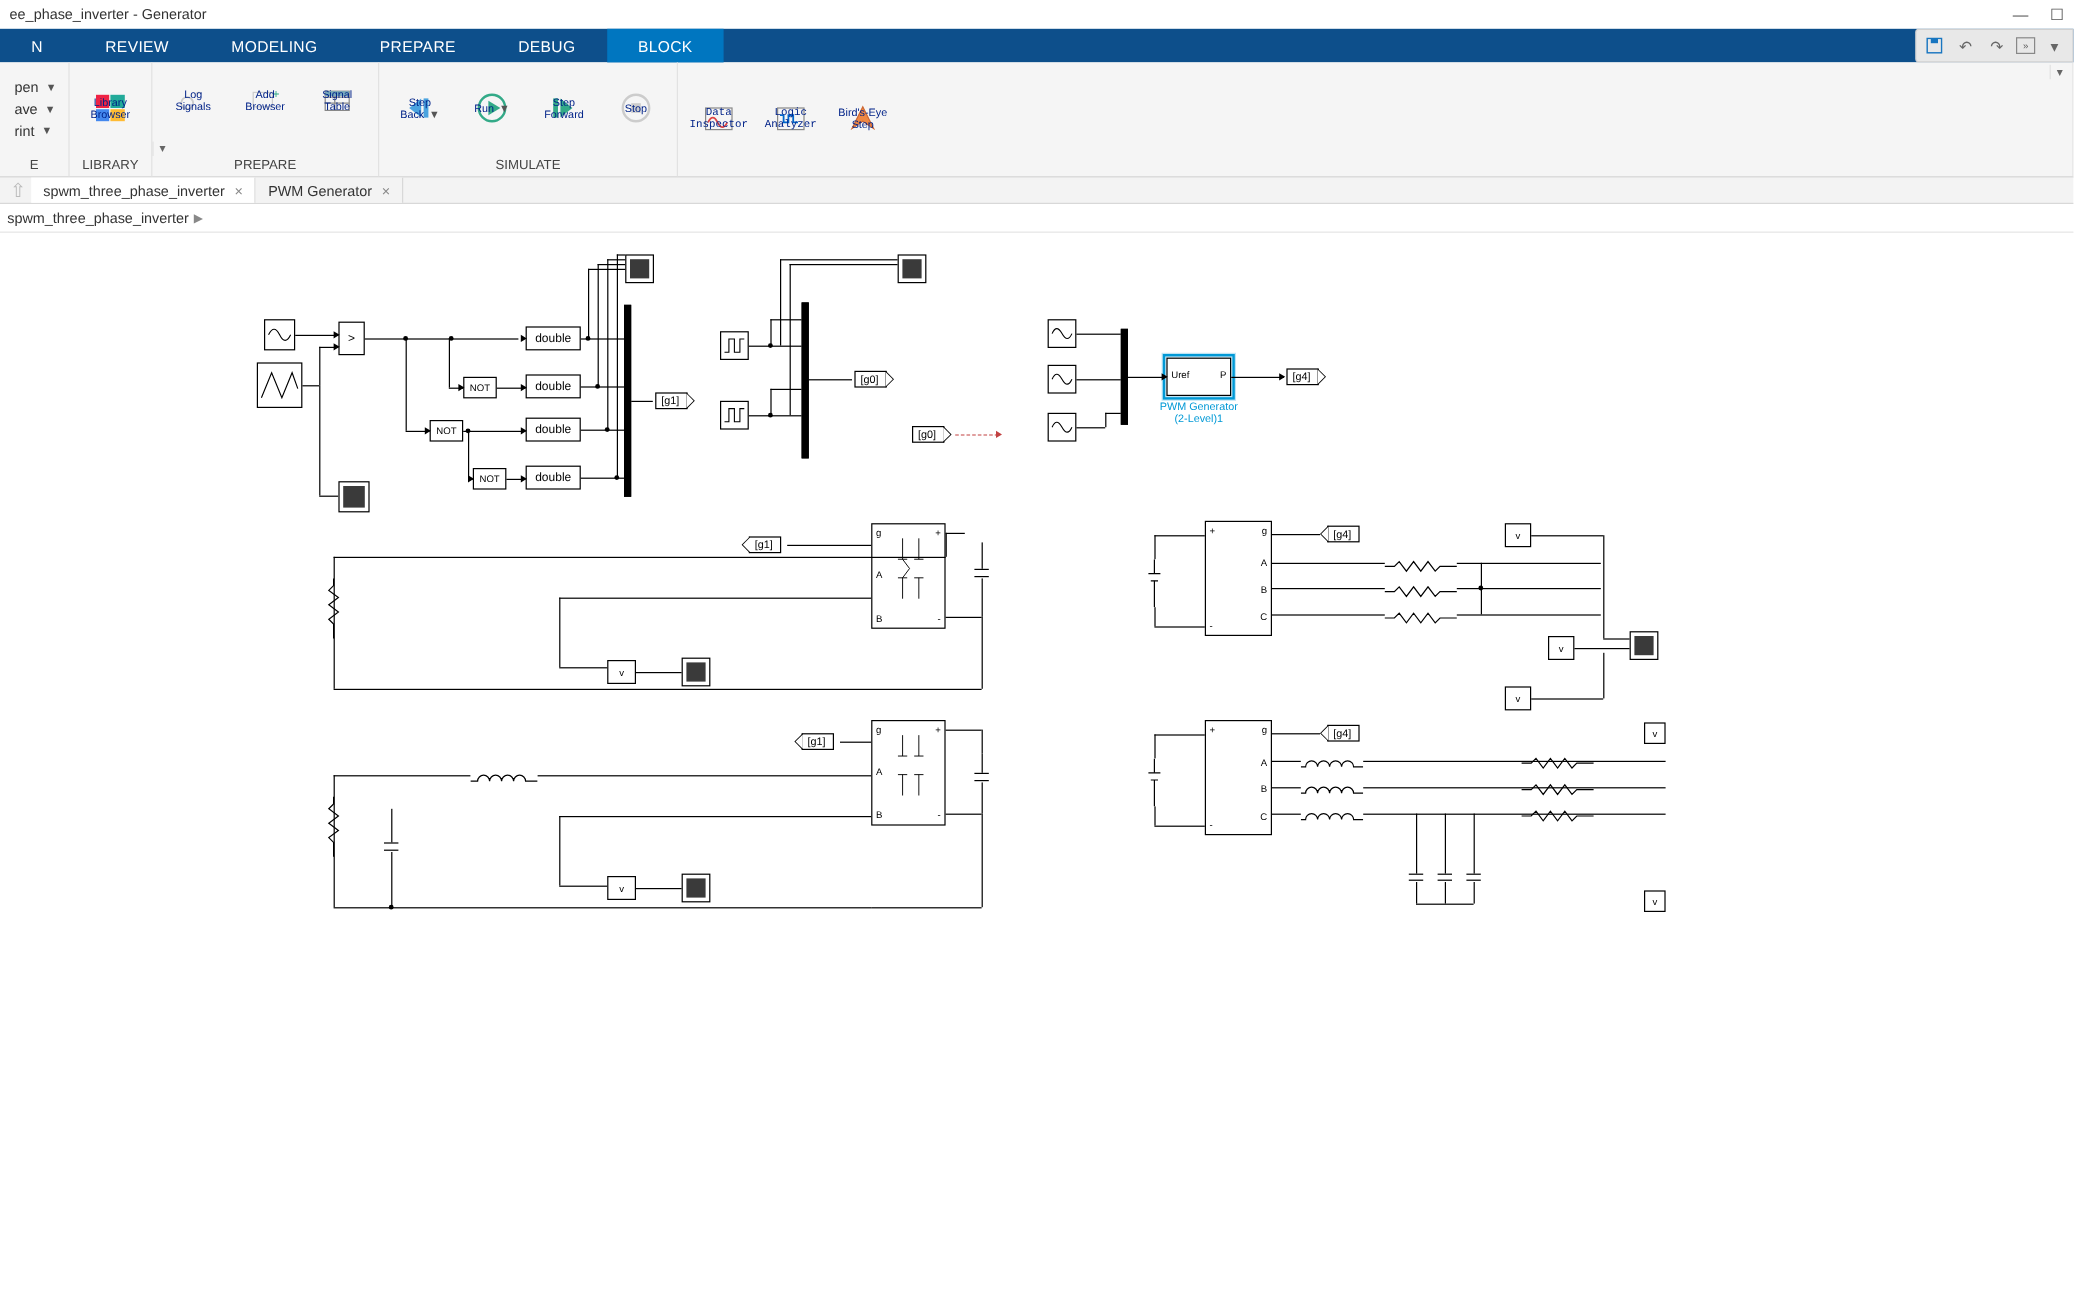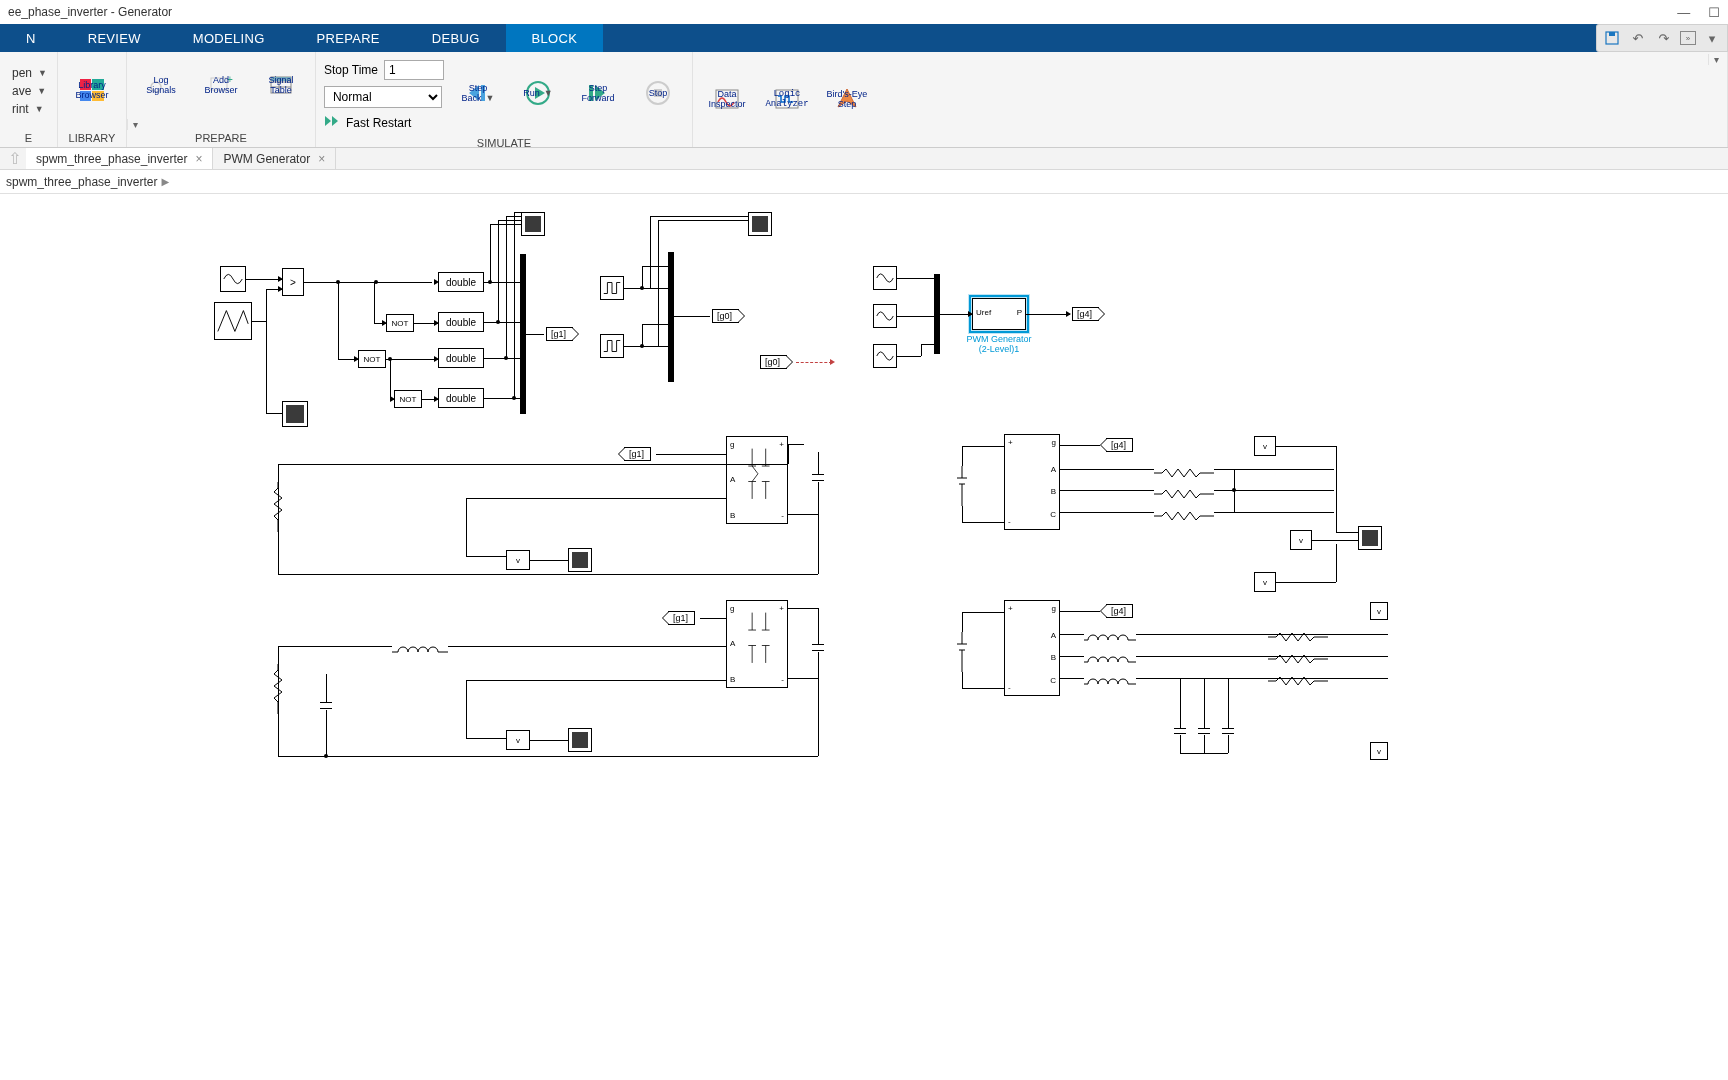--- a/index.html
+++ b/index.html
@@ -186,34 +186,20 @@
         <div class="lbl" style="white-space:pre;">Signal
 Table</div>
       </div>
     </div>
     <div class="dropmore">▾</div>
     <div class="glabel" style="grid-column:1/3;">PREPARE</div>
   </div>
 
   <div class="group">
     <div class="controls">
-      <div class="stoptime">
-        <div class="strow">
-          <span>Stop Time</span>
-          <input value="1" style="">
-        </div>
-        <select><option>Normal</option></select>
-        <div class="fast">
-          <span><svg width="16" height="14">
-                <polygon points="1,2 7,7 1,12" fill="#3a8"></polygon>
-                <polygon points="8,2 14,7 8,12" fill="#3a8"></polygon>
-              </svg></span>
-          <span>Fast Restart</span>
-        </div>
-      </div>
       <div class="btncol">
         <div class="icn">
             <svg width="26" height="22">
               <polygon points="14,3 4,11 14,19" fill="#4aa3df"></polygon>
               <rect x="16" y="3" width="4" height="16" fill="#4aa3df"></rect>
             </svg>
           </div>
         <div class="lbl"><span style="white-space:pre;">Step
 Back</span><span class="dd">▼</span></div>
       </div>
@@ -251,21 +237,21 @@
 
   <div class="group" style="flex:1;">
     <div class="controls">
       <div class="btncol">
         <div class="icn">
             <svg width="26" height="22">
               <rect x="2" y="2" width="22" height="18" fill="none" stroke="#888"></rect>
               <path d="M4 14 q4 -8 8 0 t8 0" fill="none" stroke="#d44" stroke-width="1.5"></path>
             </svg>
           </div>
-        <div class="lbl" style="white-space:pre;">Data
+        <div class="lbl" style="white-space:pre;font-family:Liberation Mono, monospace;">Data
 Inspector</div>
       </div>
       <div class="btncol">
         <div class="icn">
             <svg width="26" height="22">
               <rect x="2" y="2" width="22" height="18" fill="none" stroke="#888"></rect>
               <path d="M4 8 h3 v6 h4 v-6 h4 v6 h4" fill="none" stroke="#06c" stroke-width="1.5"></path>
             </svg>
           </div>
         <div class="lbl" style="white-space:pre;font-family:Liberation Mono, monospace;">Logic

